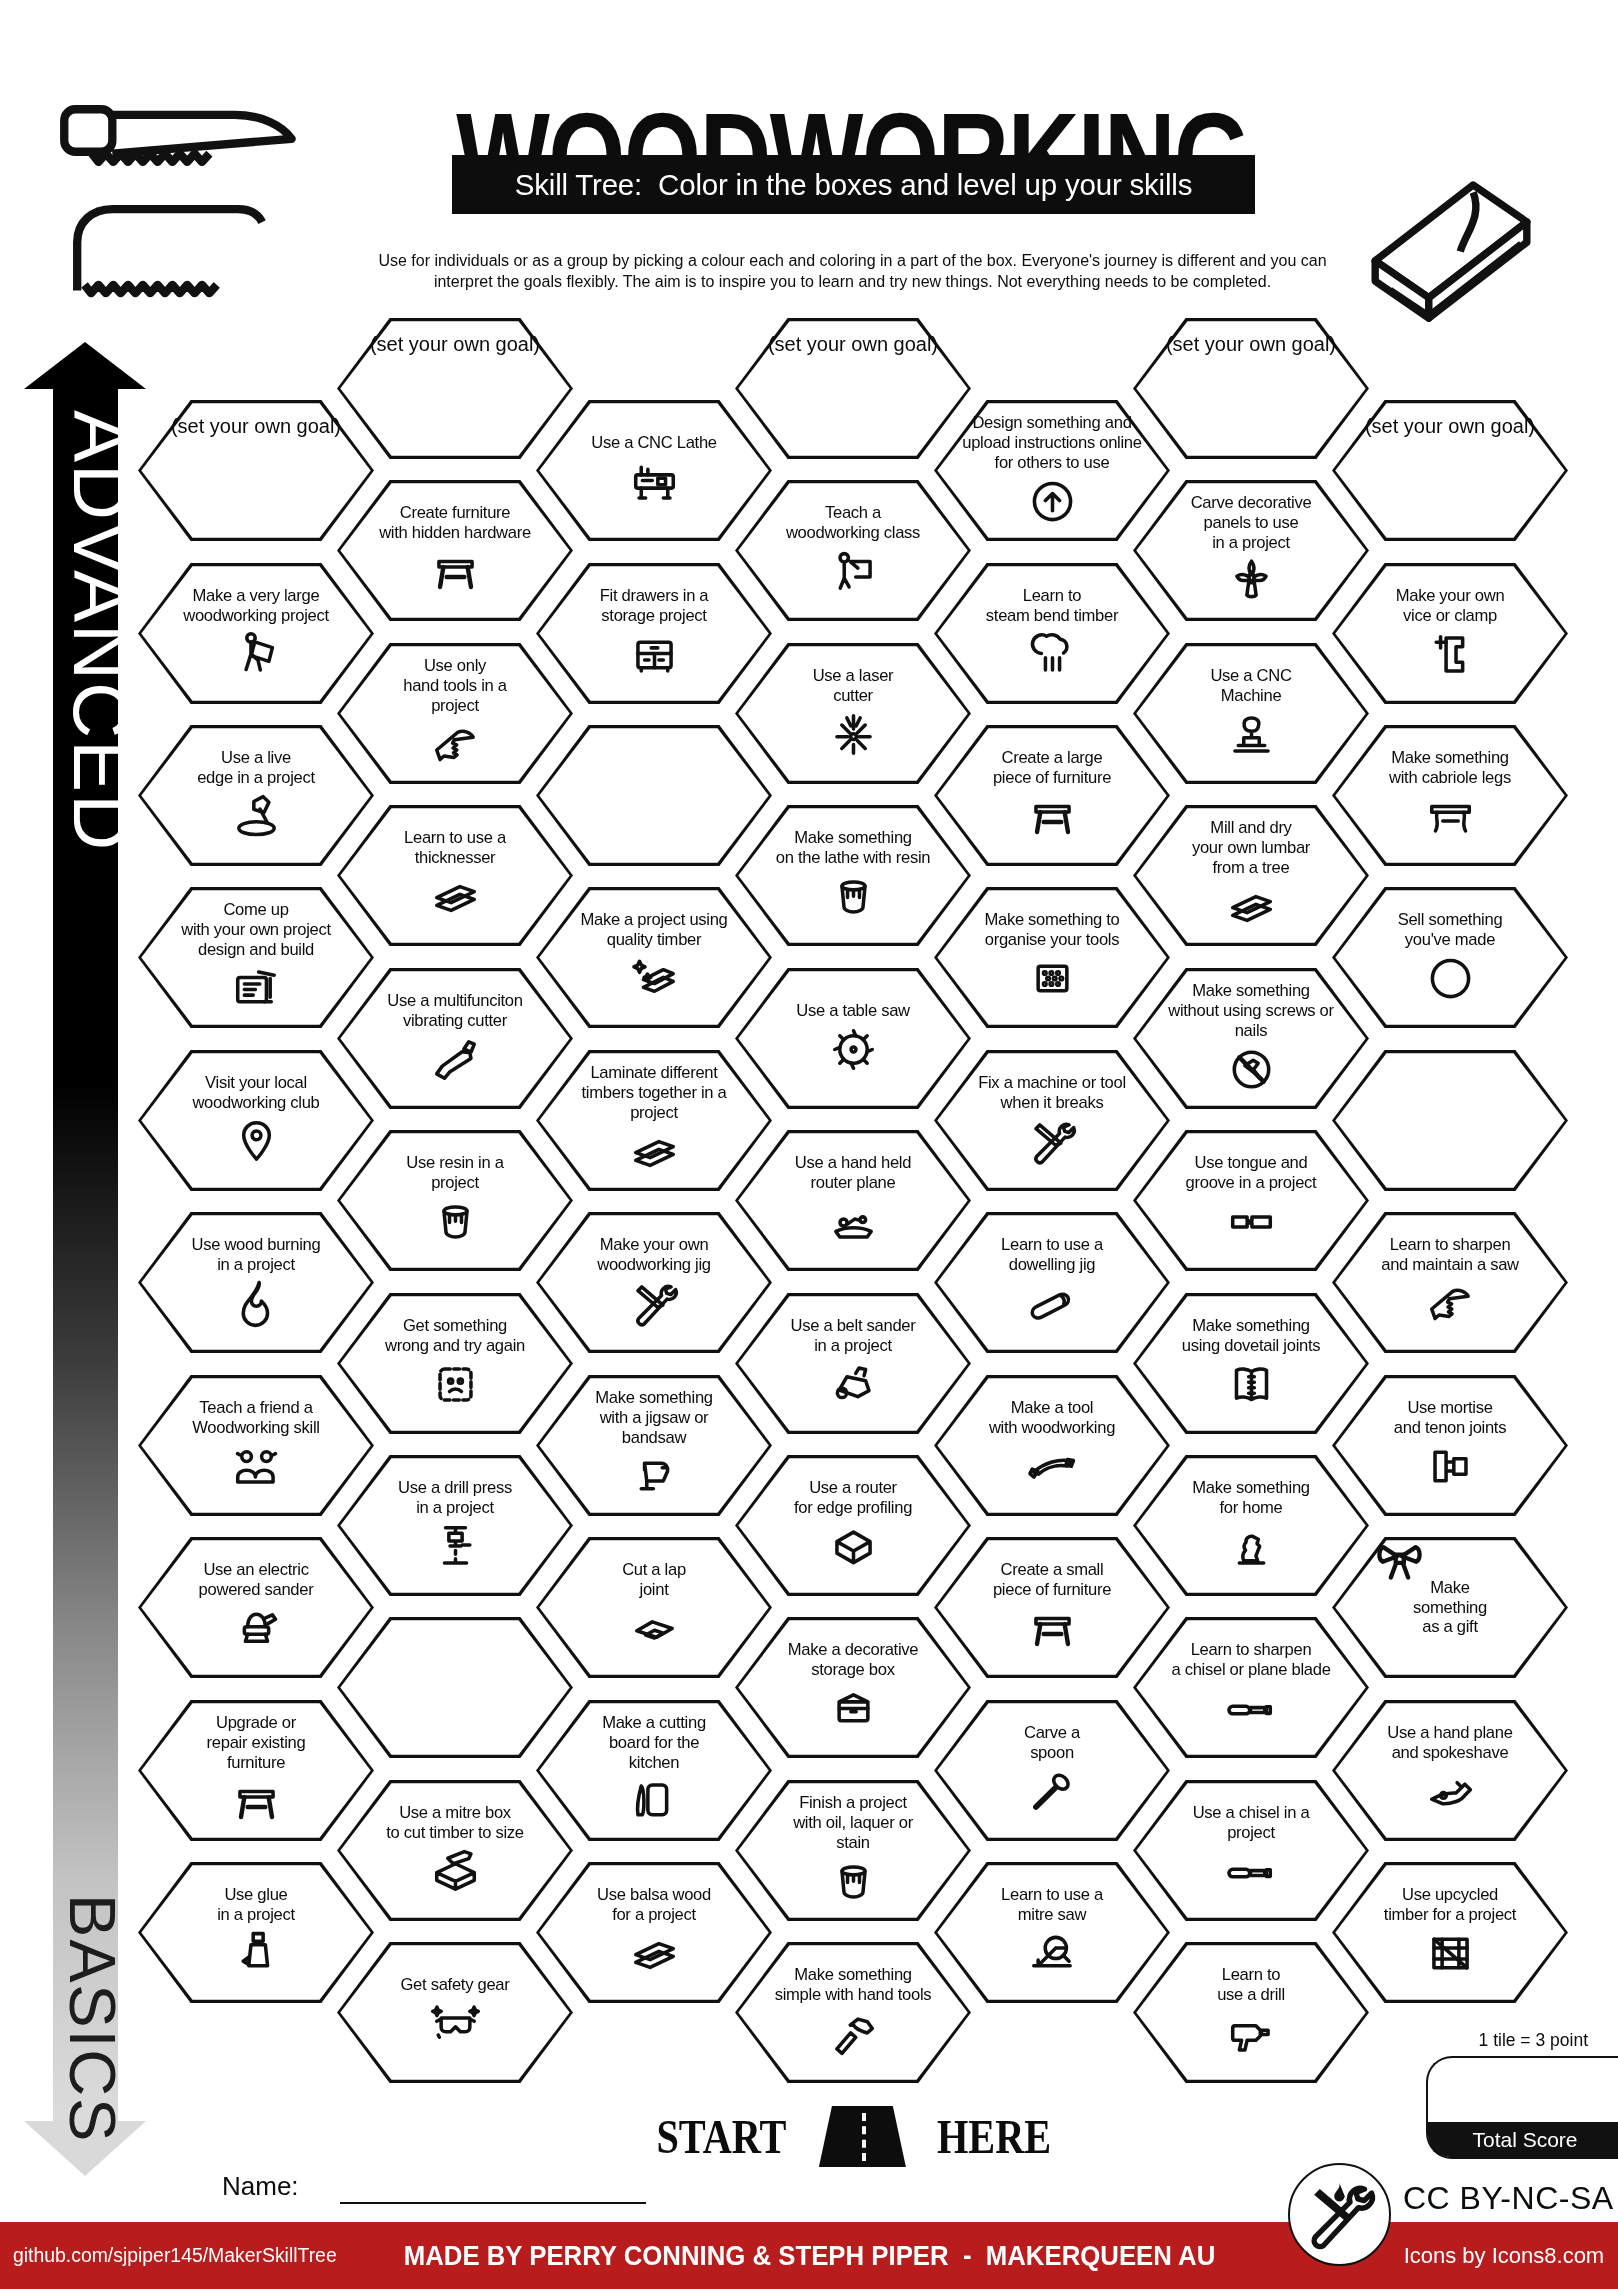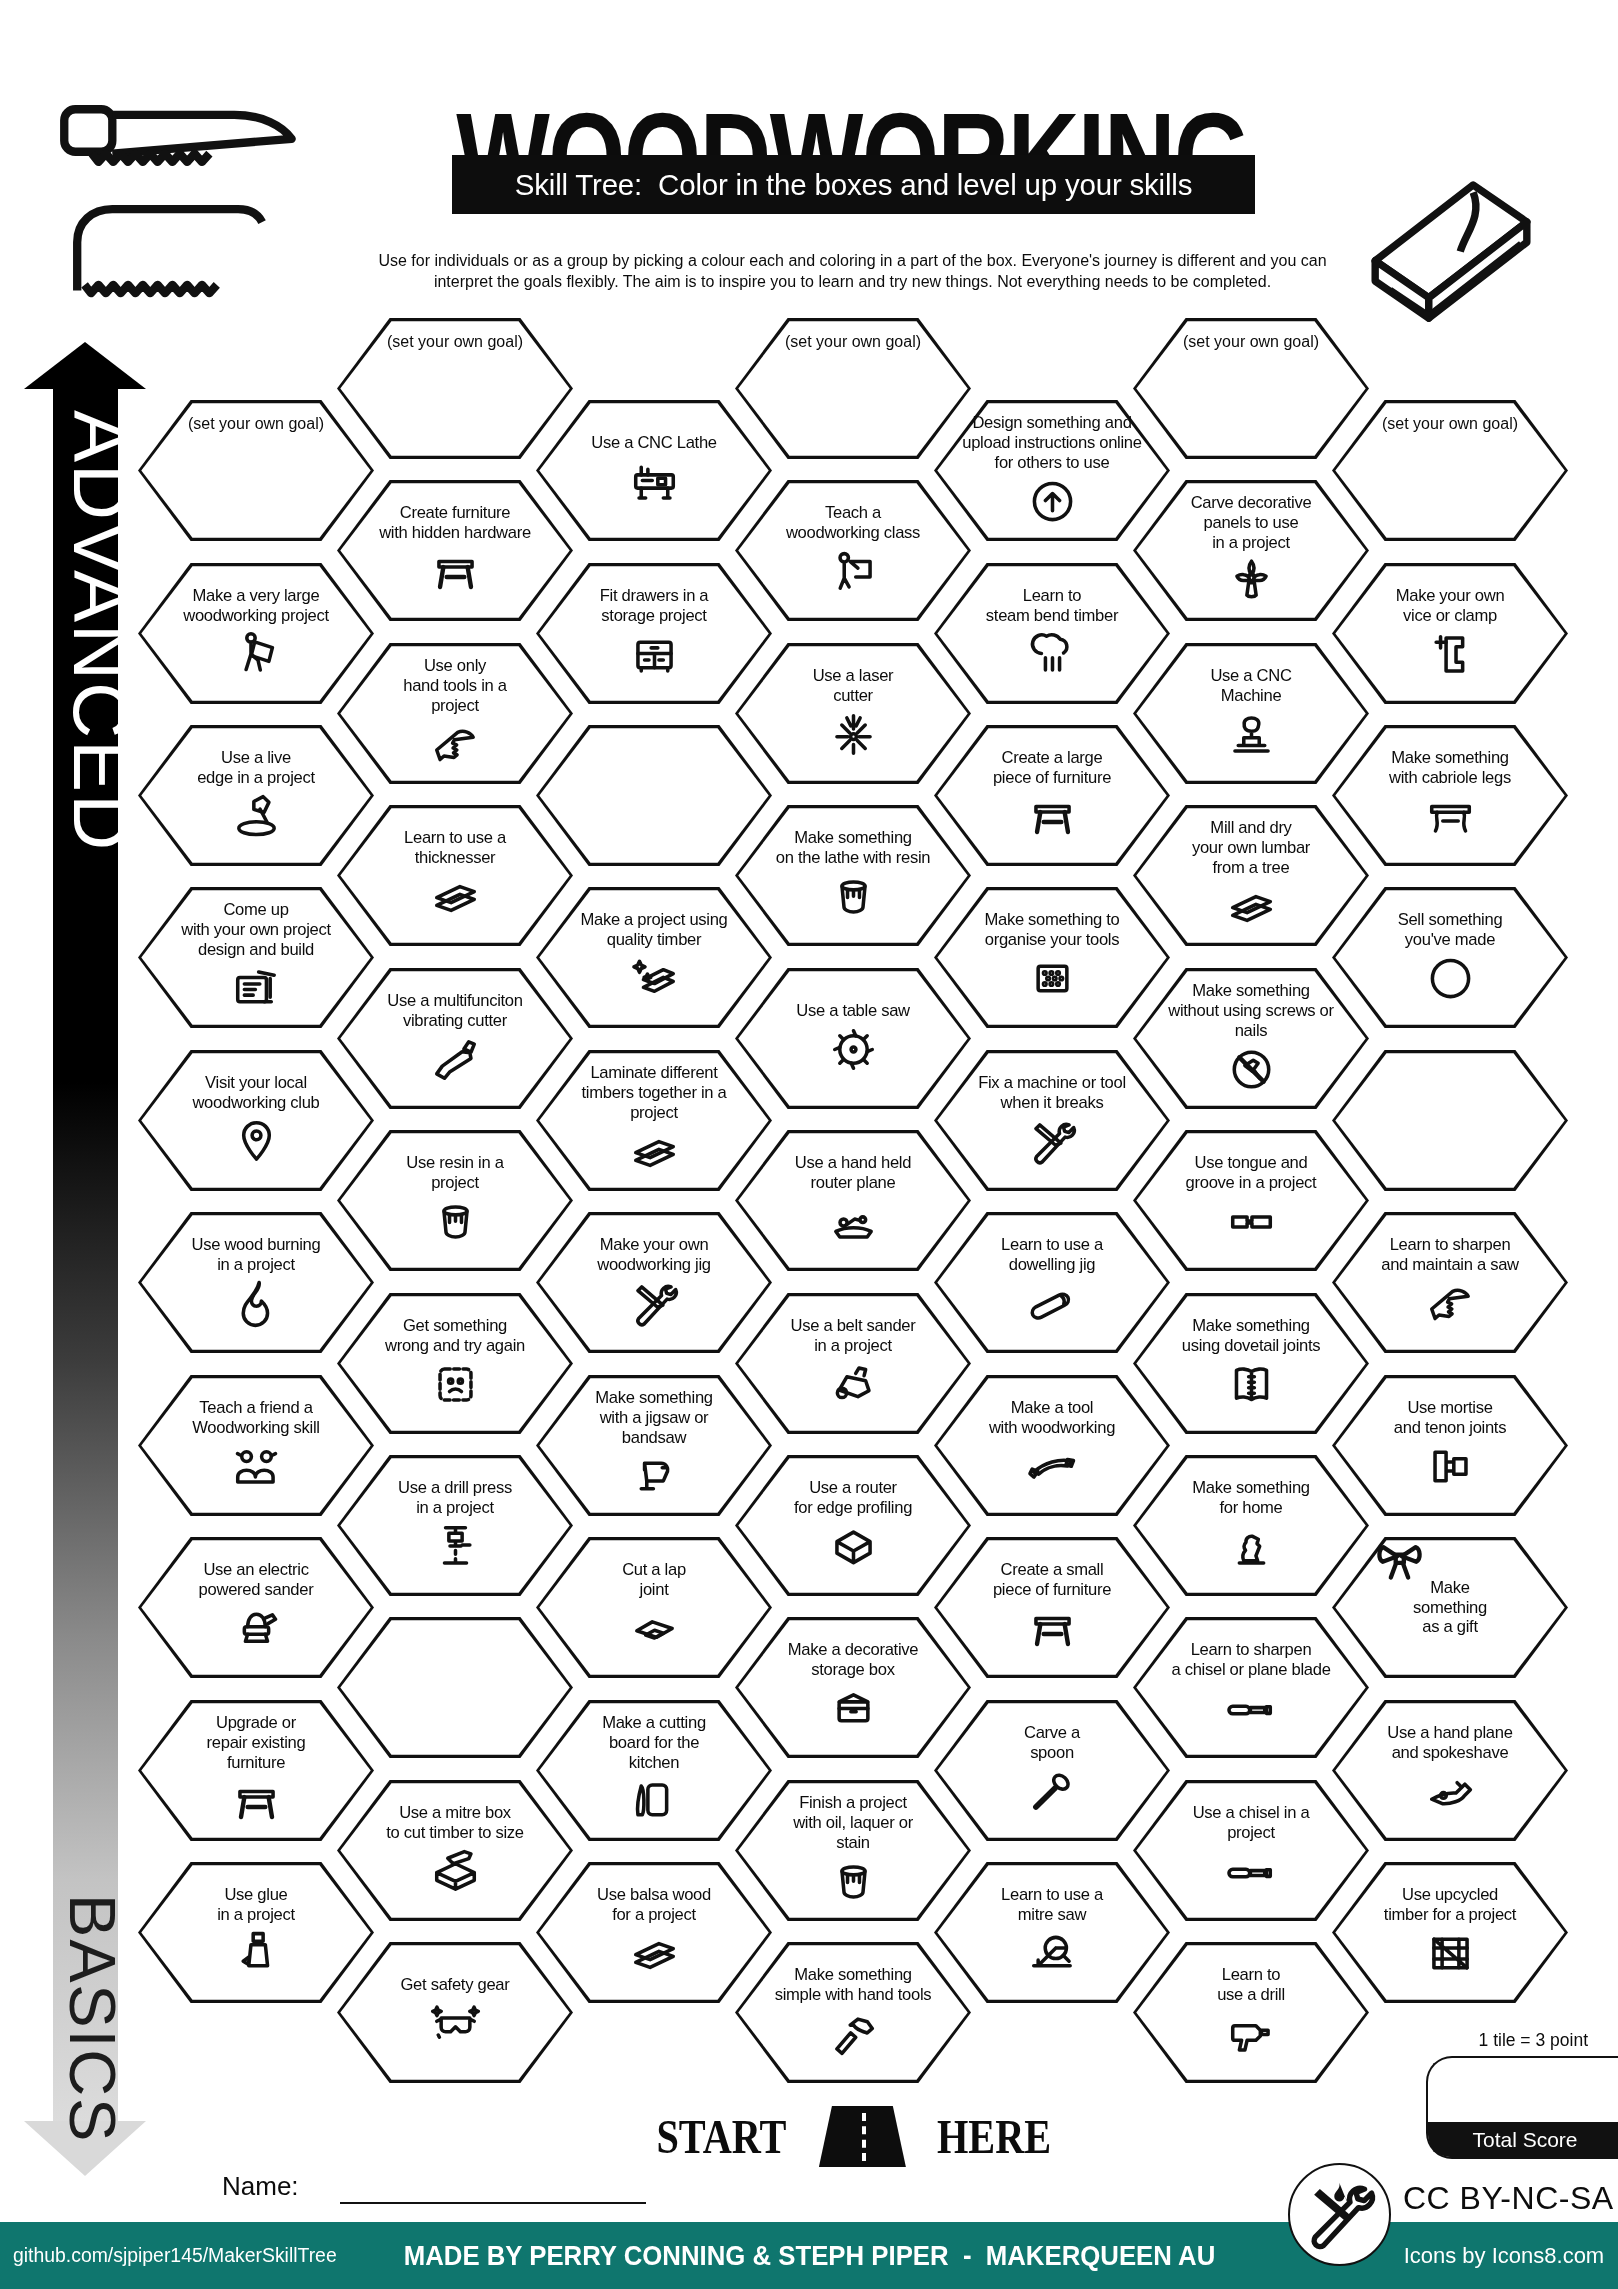--- a/index.html
+++ b/index.html
@@ -30,21 +30,21 @@
   .hex .shape{position:absolute;inset:0;background:#101010;
       clip-path:polygon(0% 50%,22.3% 0%,77.7% 0%,100% 50%,77.7% 100%,22.3% 100%);}
   .hex .inner{position:absolute;inset:3.3px;background:#fff;
       clip-path:polygon(0% 50%,22.3% 0%,77.7% 0%,100% 50%,77.7% 100%,22.3% 100%);}
   .hex .content{position:absolute;inset:3.7px 22px;display:flex;flex-direction:column;
       align-items:center;justify-content:center;gap:2.8px;text-align:center;}
   .hex .lbl{font-size:16.6px;line-height:1.2;font-weight:500;letter-spacing:-0.3px;
       white-space:pre-line;}
   .hex .ic{width:53px;height:53px;flex:0 0 auto;}
   .hex--goal .content{justify-content:flex-start;padding-top:10px;}
-  .hex--goal .lbl{font-size:16px;font-weight:400;letter-spacing:0;text-align:center;}
+  .hex--goal .lbl{font-size:20px;font-weight:400;letter-spacing:0;text-align:center;}
   .hex--gift .content{justify-content:center;}
   .hex--gift .ic{position:absolute;left:13px;top:-14.8px;width:65px;height:65px;}
   .ic{stroke:#111;fill:none;stroke-width:1.6;stroke-linejoin:round;stroke-linecap:round;}
   .ic .f{fill:#111;stroke:none;}
   
   .saws{position:absolute;left:55px;top:100px;width:257px;height:220px;}
   .timber{position:absolute;left:1364px;top:172px;width:174px;height:172px;}
   
   .startrow{position:absolute;left:87px;right:0;top:2106px;height:61px;display:flex;
       justify-content:center;align-items:center;gap:20px;font-family:Liberation Serif, serif;}
@@ -59,21 +59,21 @@
   .scorebox{position:absolute;left:1426px;top:2056px;width:196px;height:103px;background:#fff;
       border:2.8px solid #111;border-right:none;border-radius:26px 0 0 26px;box-sizing:border-box;}
   .scorefield{position:absolute;inset:0 0 35px 0;border-radius:24px 0 0 0;}
   .scorelabel{position:absolute;left:0;right:0;bottom:0;height:35px;background:#111;color:#fff;
       font-size:21px;font-weight:500;display:flex;align-items:center;justify-content:center;
       border-radius:0 0 0 22px;}
   .cc{position:absolute;left:1403px;top:2180px;font-size:32px;font-weight:500;letter-spacing:0.5px;}
   .logo{position:absolute;left:1288px;top:2163px;width:103px;height:103px;border-radius:50%;
       background:#fff;border:2.8px solid #111;box-sizing:border-box;z-index:5;}
   .logo svg{position:absolute;inset:9.2px;}
-  .footer{position:absolute;left:0;right:0;top:2222px;height:67px;background:#0f766e;color:#fff;}
+  .footer{position:absolute;left:0;right:0;top:2222px;height:67px;background:#b91c1c;color:#fff;}
   .footer .fl{position:absolute;left:13px;top:0;bottom:0;display:flex;align-items:center;font-size:19.4px;}
   .footer .fc{position:absolute;left:0;right:0;top:0;bottom:0;display:flex;align-items:center;
       justify-content:center;font-size:28px;font-weight:bold;white-space:pre;transform:scaleX(.92);}
   .footer .fr{position:absolute;right:14.8px;top:0;bottom:0;display:flex;align-items:center;font-size:22px;}
 </style>
 </head>
 <body>
 
 <div class="page">
 

